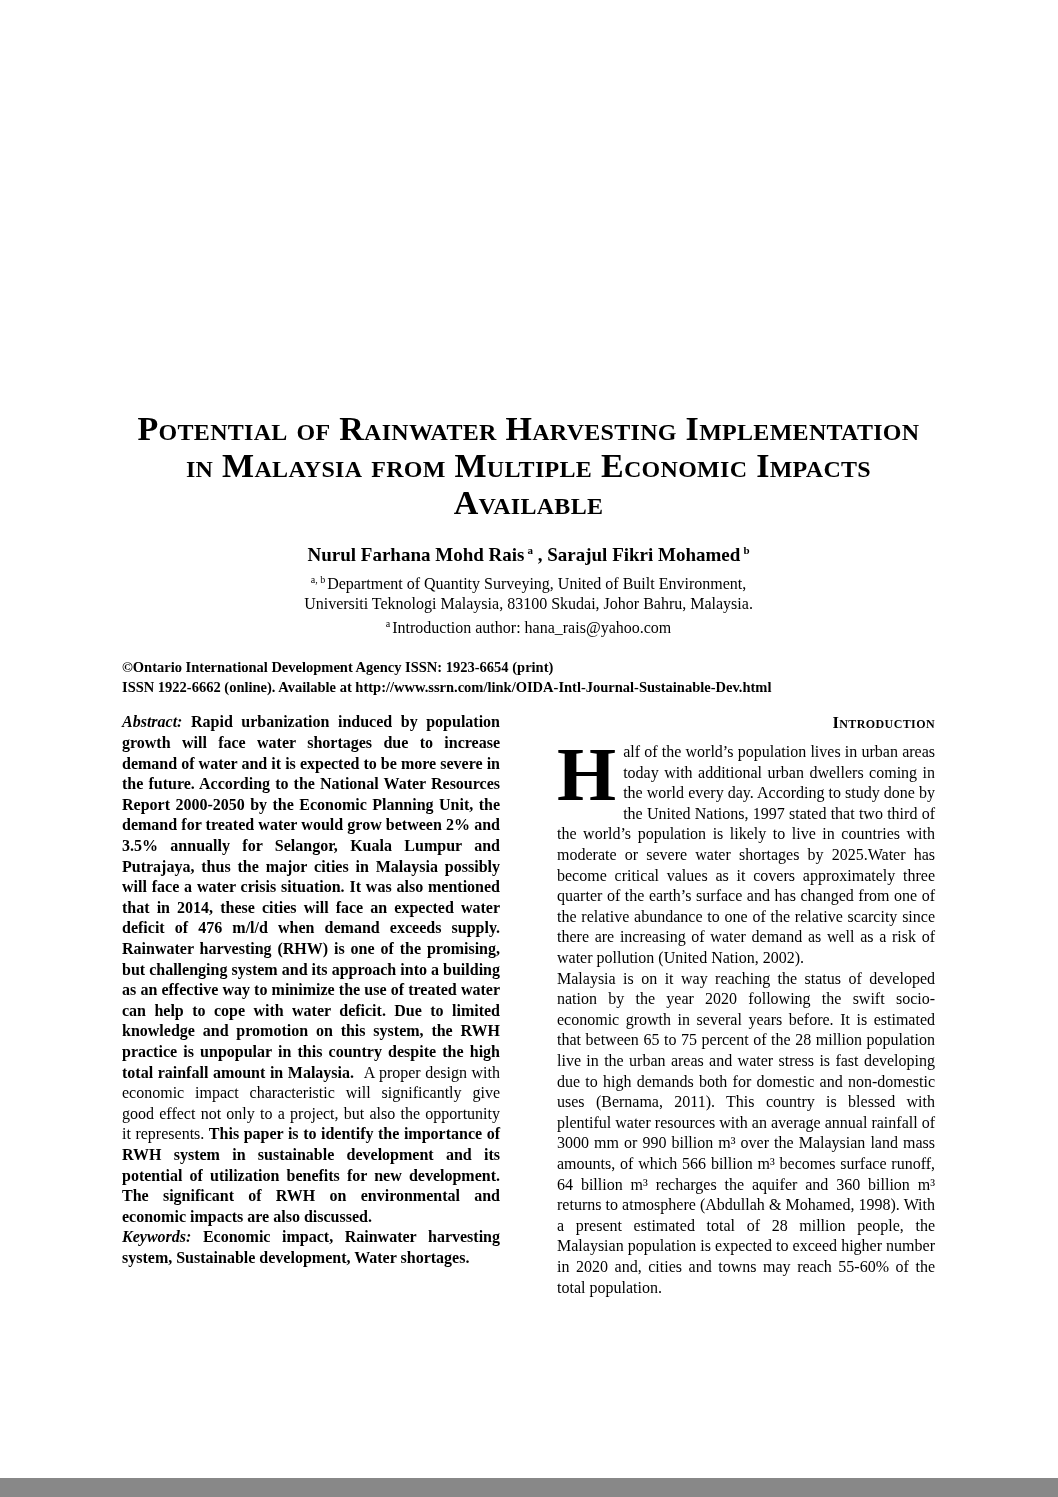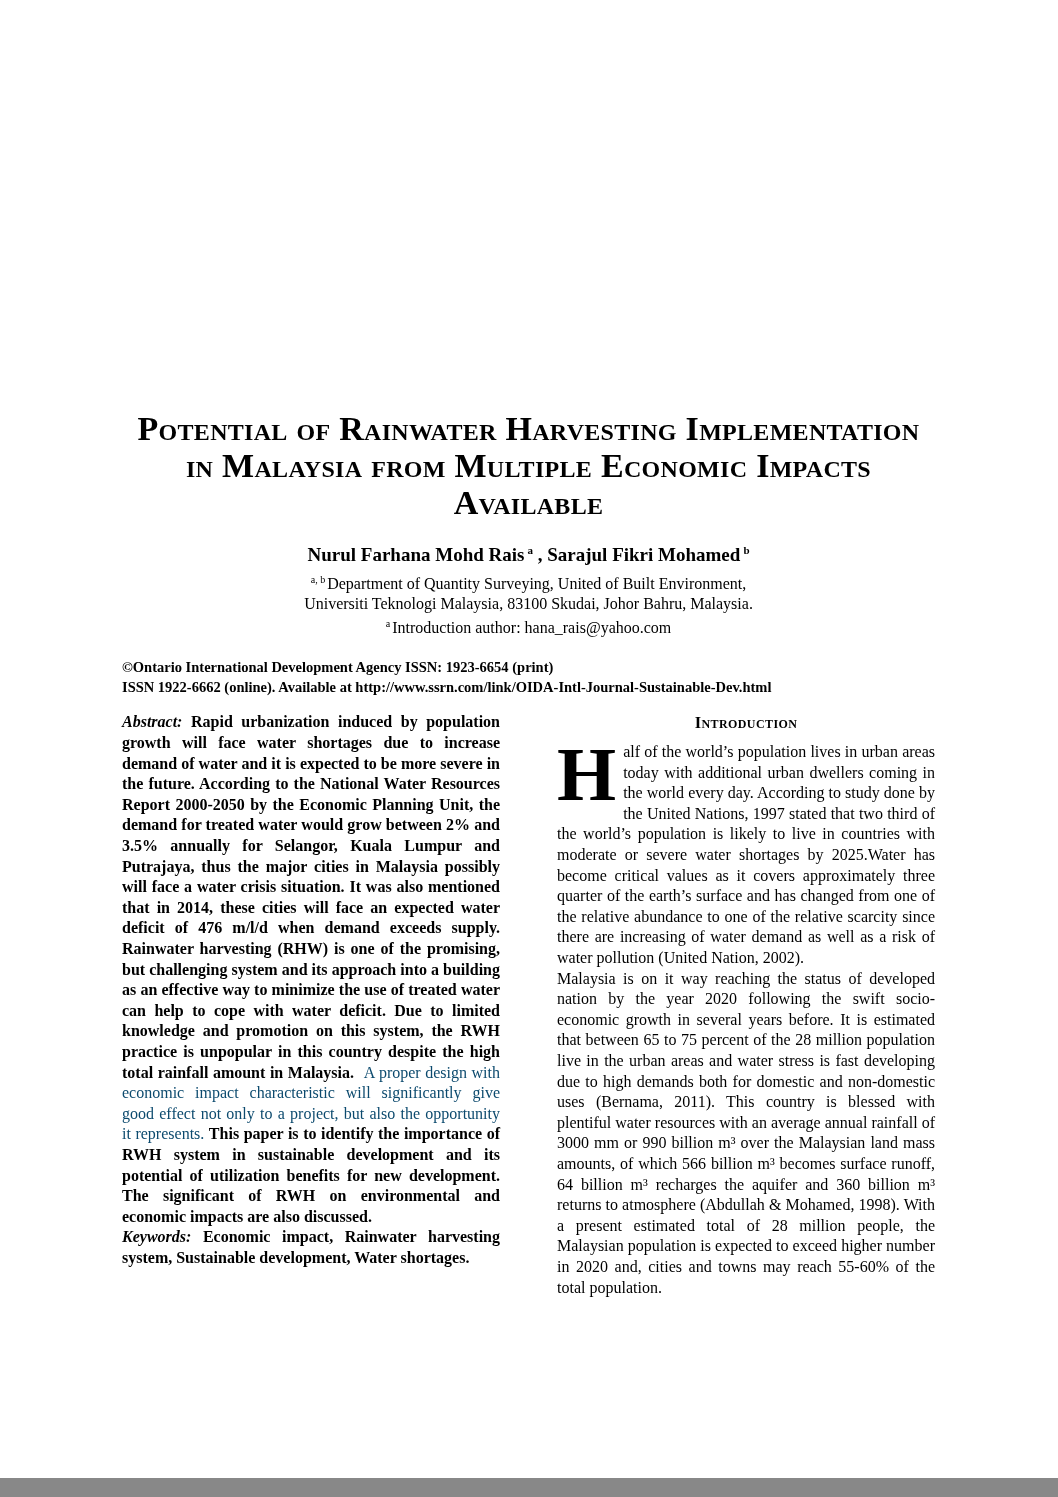--- a/index.html
+++ b/index.html
@@ -60,25 +60,25 @@
     display: flex;
     gap: 57px;
     margin-top: 15px;
     font-size: 16px;
     line-height: 20.6px;
   }
   .col { width: 378px; text-align: justify; }
   .col p { margin: 0; }
   .bi { font-weight: bold; font-style: italic; }
   .b  { font-weight: bold; }
-  .r  { font-weight: normal; color: #0c4a6e; margin-left: 6px; }
+  .r  { font-weight: normal; color: #000000; margin-left: 6px; }
   .keywords-para { margin-top: 12px; }
   .intro-heading {
     margin: 1px 0 8px 0;
-    text-align: center;
+    text-align: right;
     font-size: 16.5px;
     font-weight: bold;
     font-variant: small-caps;
     letter-spacing: 0.4px;
   }
   .intro-para2 { margin-top: 12px; }
   .dropcap {
     float: left;
     font-size: 76px;
     line-height: 59px;

